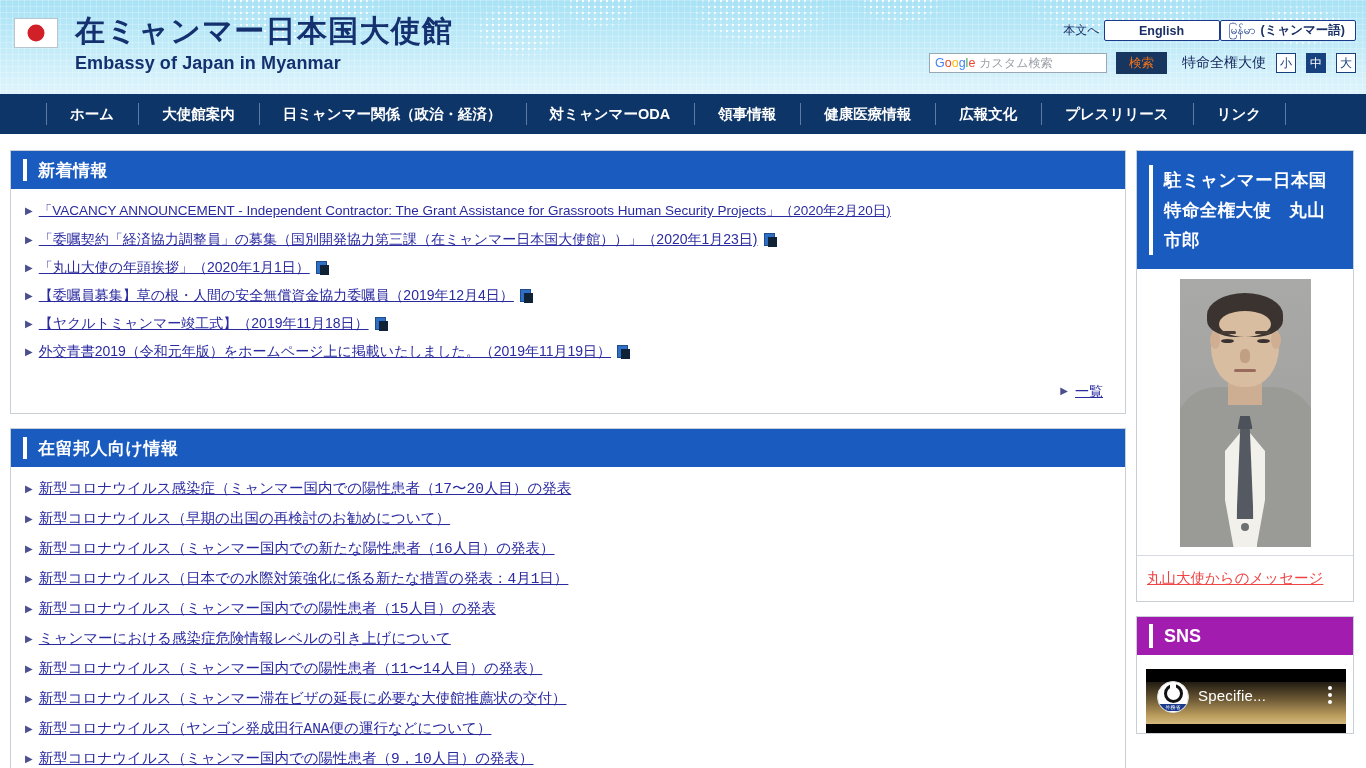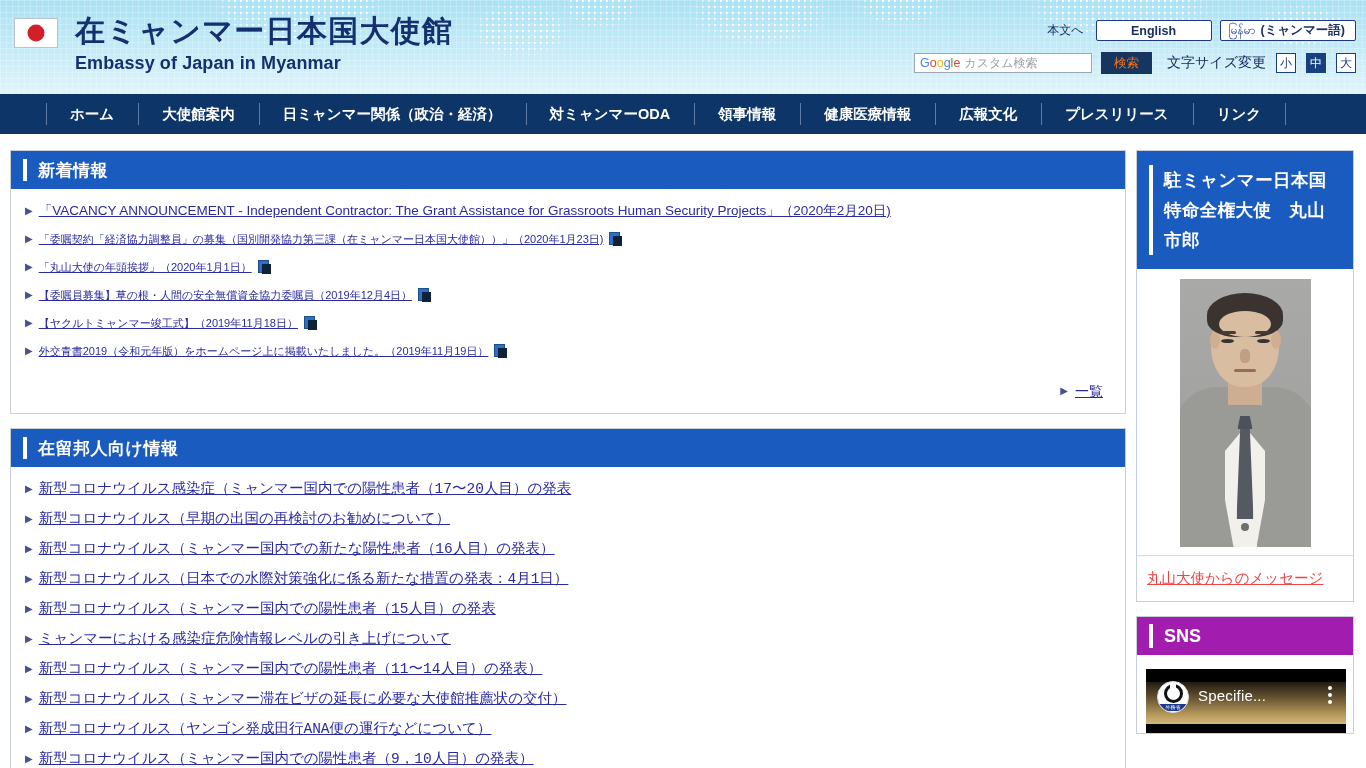--- a/index.html
+++ b/index.html
@@ -60,21 +60,21 @@
     font-size:30px; font-weight:bold; color:#14306e;
     letter-spacing:1.3px; line-height:34px; white-space:nowrap;
   }
   .brand-en{
     font-size:18px; font-weight:bold; color:#14306e;
     margin-top:6px; letter-spacing:0.1px; white-space:nowrap;
   }
 
   
   .hdr-right{ position:absolute; right:10px; top:20px; }
-  .lang-row{ display:flex; align-items:center; justify-content:flex-end; gap:8px; }
+  .lang-row{ display:flex; align-items:center; justify-content:flex-end; }
   .skip-link{
     font-size:12px; color:#1b2f66; text-decoration:none;
     padding:2px 4px; white-space:nowrap;
   }
   .lang-btn{
     display:inline-flex; align-items:center; justify-content:center;
     min-width:116px; height:21px; padding:0 10px;
     border:1px solid #1b3a8c; background:#ffffff;
     color:#1b2f66; font-size:12.5px; font-weight:bold;
     border-radius:2px; white-space:nowrap; cursor:pointer;
@@ -149,21 +149,21 @@
   .news-list{ list-style:none; }
   .news-list li{
     display:flex; align-items:baseline; gap:6px;
     margin-bottom:8px; line-height:20px;
   }
   .arrow{
     color:#4b4f8f; font-size:10px; line-height:1; flex:0 0 auto;
     transform:translateY(-1px);
   }
   .news-link{
-    color:#2b2ba0; font-size:11px; text-decoration:underline;
+    color:#2b2ba0; font-size:14px; text-decoration:underline;
     cursor:pointer; white-space:nowrap;
   }
   .news-link.small{ font-size:13.5px; }
   .pdf-icon{
     display:inline-block; width:11px; height:13px; flex:0 0 auto;
     background:#2f6fc4; position:relative; border:1px solid #1f4d8c;
     transform:translateY(2px);
   }
   .pdf-icon:after{
     content:""; position:absolute; right:-3px; bottom:-2px;
@@ -353,21 +353,21 @@
         </span>
       </div>
     </div>
 
     <div class="search-row">
       <div class="search-box">
         <span class="g-logo"><span class="g-b">G</span><span class="g-r">o</span><span class="g-y">o</span><span class="g-b">g</span><span class="g-g">l</span><span class="g-r">e</span></span>
         <span class="g-ph">カスタム検索</span>
       </div>
       <button class="search-btn">検索</button>
-      <span class="fs-label">文字サイズ変更</span>
+      <span class="fs-label">特命全権大使</span>
       <span class="fs-btn">小</span>
       <span class="fs-btn active">中</span>
       <span class="fs-btn">大</span>
     </div>
   </div>
 </div>
 
 <div class="nav">
   <div class="nav-spacer"></div>
   <a class="nav-item">ホーム</a>

